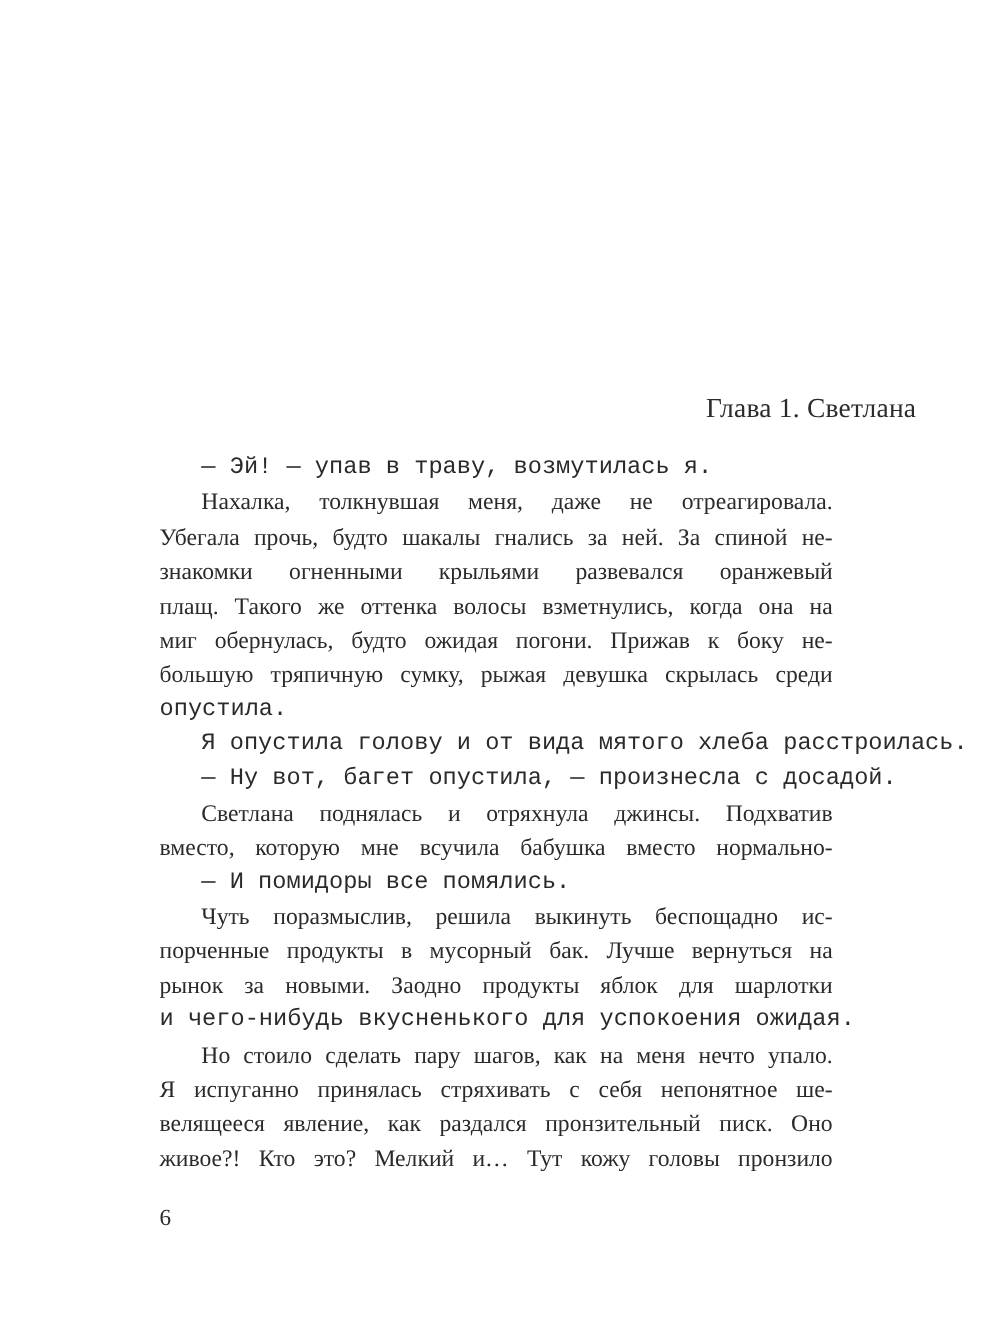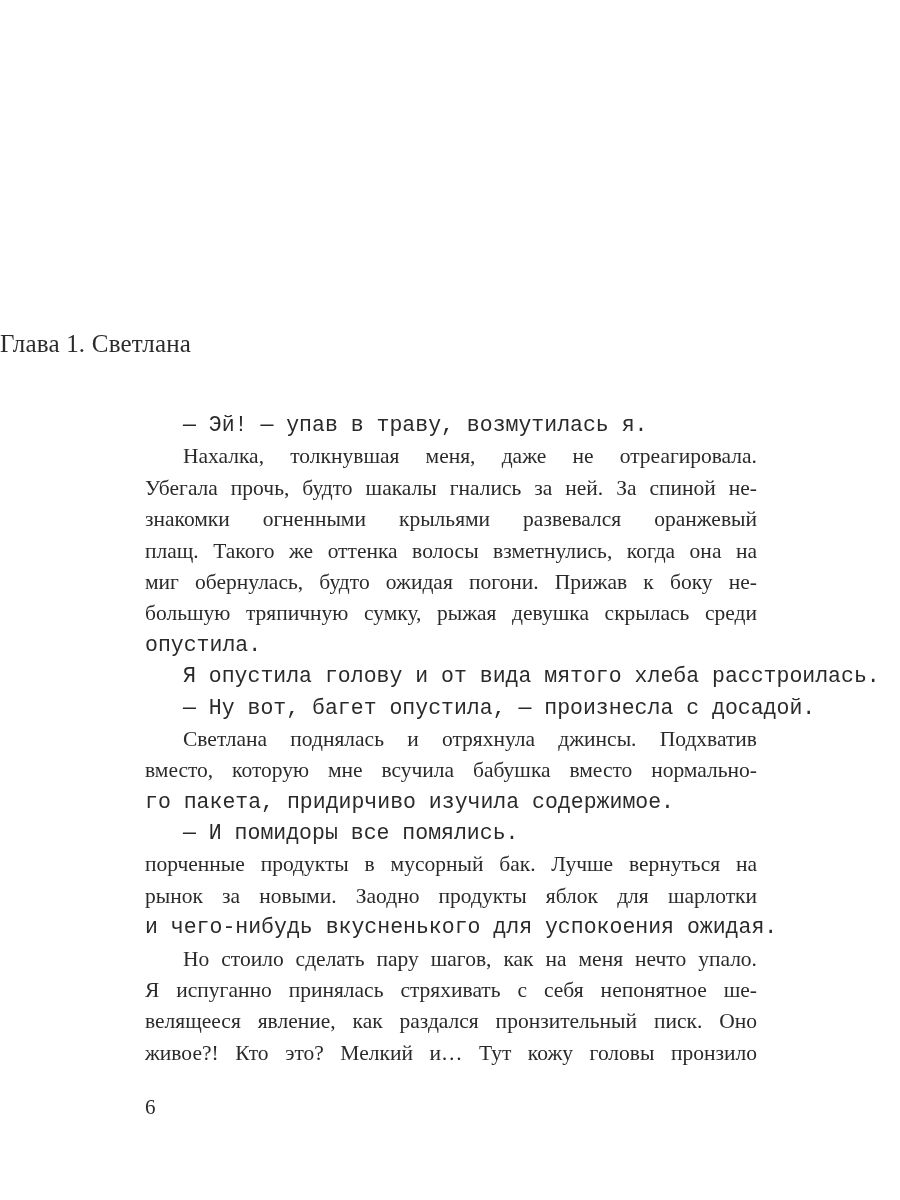--- a/index.html
+++ b/index.html
@@ -16,24 +16,24 @@
       color: #2a2a2a;
     }
     .page {
       position: absolute;
       left: 0; top: 0;
       width: 900px; height: 1200px;
       background: #ffffff;
     }
     .chapter-title {
       position: absolute;
-      top: 324px;
+      top: 352px;
       left: 0;
       width: 833px;
-      text-align: left;
+      text-align: right;
       font-size: 25px;
       line-height: 40px;
       color: #2b2b2b;
       letter-spacing: 0.2px;
     }
     .body-text {
       position: absolute;
       left: 145px;
       top: 410px;
       width: 612px;
@@ -76,22 +76,22 @@
     <span class="line">Убегала прочь, будто шакалы гнались за ней. За спиной не-</span>
     <span class="line">знакомки огненными крыльями развевался оранжевый</span>
     <span class="line">плащ. Такого же оттенка волосы взметнулись, когда она на</span>
     <span class="line">миг обернулась, будто ожидая погони. Прижав к боку не-</span>
     <span class="line">большую тряпичную сумку, рыжая девушка скрылась среди</span>
     <span class="line last">опустила.</span>
     <span class="line indent last">Я опустила голову и от вида мятого хлеба расстроилась.</span>
     <span class="line indent last">— Ну вот, багет опустила, — произнесла с досадой.</span>
     <span class="line indent">Светлана поднялась и отряхнула джинсы. Подхватив</span>
     <span class="line">вместо, которую мне всучила бабушка вместо нормально-</span>
-    <span class="line last">го пакета, придирчиво изучила содержимое.</span>
     <span class="line indent last">— И помидоры все помялись.</span>
+    <span class="line indent">Чуть поразмыслив, решила выкинуть беспощадно ис-</span>
     <span class="line">порченные продукты в мусорный бак. Лучше вернуться на</span>
     <span class="line">рынок за новыми. Заодно продукты яблок для шарлотки</span>
     <span class="line last">и чего-нибудь вкусненького для успокоения ожидая.</span>
     <span class="line indent">Но стоило сделать пару шагов, как на меня нечто упало.</span>
     <span class="line">Я испуганно принялась стряхивать с себя непонятное ше-</span>
     <span class="line">велящееся явление, как раздался пронзительный писк. Оно</span>
     <span class="line">живое?! Кто это? Мелкий и… Тут кожу головы пронзило</span>
   </div>
 
   <div class="page-number">6</div>

